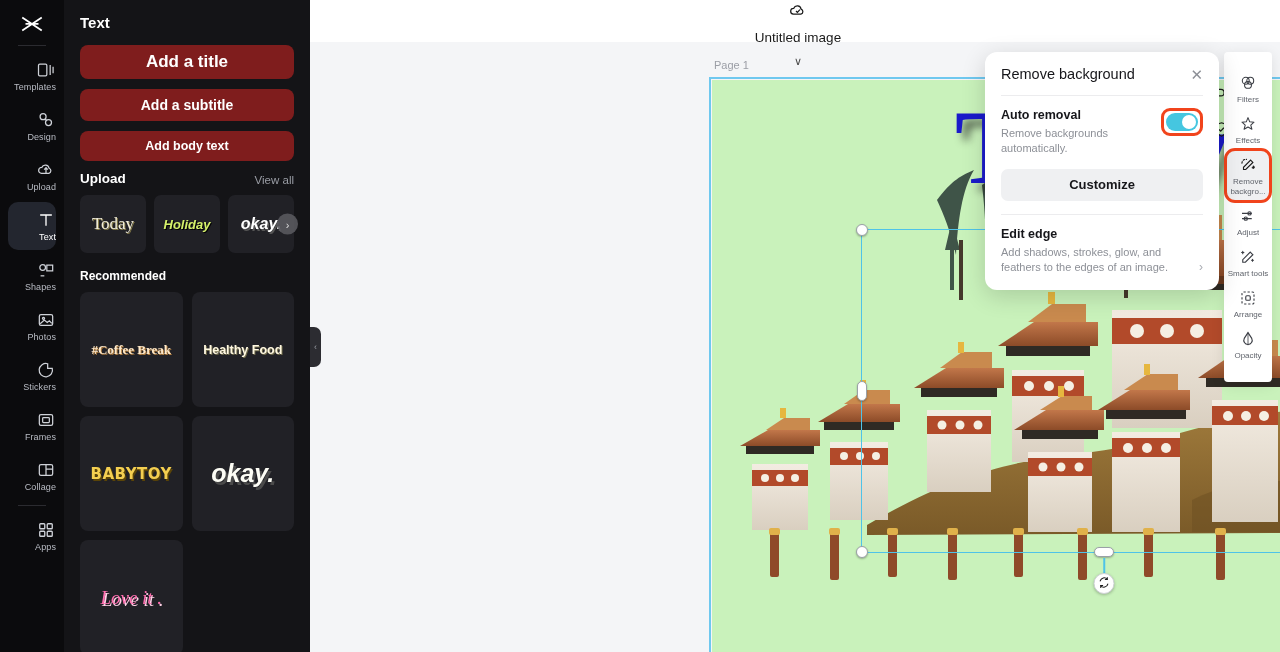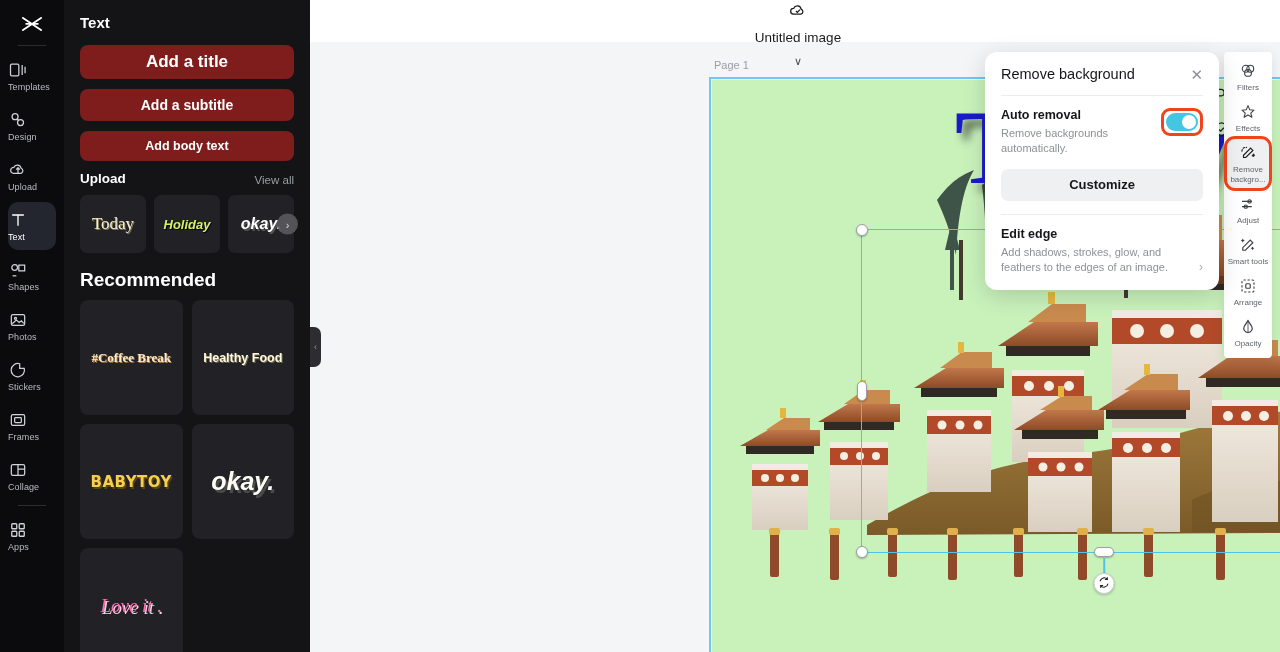--- a/index.html
+++ b/index.html
@@ -14,21 +14,21 @@
   
   .rail {
     width: 64px; height: 652px; background: #0b0b0d;
     display: flex; flex-direction: column; align-items: center;
     padding-top: 8px; flex: 0 0 64px;
   }
   .logo { width: 40px; height: 34px; display:flex; align-items:center; justify-content:center; }
   .rail-sep { width: 28px; height: 1px; background: #2b2b30; margin: 3px 0 6px; }
   .rail-item {
     width: 48px; height: 48px; border-radius: 10px;
-    display: flex; flex-direction: column; align-items: flex-start; justify-content: center;
+    display: flex; flex-direction: column; align-items: flex-end; justify-content: center;
     gap: 3px; margin-bottom: 2px; cursor: pointer;
   }
   .rail-item.active { background: #23262f; }
   .rail-item .ic { width: 20px; height: 20px; display:block; }
   .rail-item .lbl { font-size: 9px; color: #b9bcc4; letter-spacing: .1px; line-height:1; }
   .rail-item.active .lbl { color: #fff; }
 
   
   .panel {
     width: 246px; flex: 0 0 246px; height: 652px; background: #141417;
@@ -57,21 +57,21 @@
   .r-holiday { font-size: 13px; font-weight: 800; color:#d4f06a; font-style:italic;
                text-shadow: 1px 1px 0 #000; }
   .r-okay { font-size: 16px; font-weight: 800; font-style: italic; color:#fff;
             text-shadow: 1.5px 1.5px 0 #555; white-space:nowrap; }
   .r-next {
     position:absolute; right:-4px; top: 50%; transform: translateY(-50%);
     width: 21px; height:21px; border-radius: 50%; background: rgba(90,90,96,.88);
     display:flex; align-items:center; justify-content:center; color:#ddd; font-size:11px;
     cursor:pointer;
   }
-  .rec-head { color:#fff; font-size: 19px; font-weight:700; margin: 16px 0 9px; }
+  .rec-head { color:#fff; font-size: 12px; font-weight:700; margin: 16px 0 9px; }
   .grid2 { display:grid; grid-template-columns: 1fr 1fr; gap: 9px; }
   .gcard { height: 115px; background: #212126; border-radius: 8px;
            display:flex; align-items:center; justify-content:center; overflow:hidden; cursor:pointer; }
   .g-special { font-size: 13.5px; color:#8b4dff; }
   .g-coffee { font-family:"Liberation Serif", serif; font-size: 13px; font-weight: 800; color:#ffe9c9;
               text-shadow: 1px 1px 0 #b07c3d; }
   .g-healthy { font-size: 12.5px; font-weight: 800; color:#fff8e0; text-shadow: 1px 1px 0 #6f6a4a; }
   .g-baby { font-size: 15px; font-weight: 900; color:#f4cf50; letter-spacing:.5px;
             text-shadow: 1.5px 1.5px 0 #5a4408; font-family:"DejaVu Sans", sans-serif; }
   .g-okay { font-size: 25px; font-weight: 900; font-style: italic; color:#fdfdf5;
@@ -185,21 +185,21 @@
   }
   .edge-row { display:flex; align-items:flex-end; justify-content:space-between; cursor:pointer; }
   .edge-title { font-size: 12.5px; font-weight:700; color:#16161a; }
   .edge-sub { font-size: 11px; color:#8d9097; line-height:1.35; margin-top:4px; max-width: 180px; }
   .edge-chev { color:#a9acb3; font-size: 12px; margin-top: 14px; }
 
   
   .trail {
     position:absolute; right: 8px; top: 52px; width: 48px;
     background:#fff; border-radius: 4px; box-shadow: 0 3px 14px rgba(0,0,0,.1);
-    padding: 4px 0; display:flex; flex-direction:column; align-items:center; z-index: 20;
+    padding: 16px 0; display:flex; flex-direction:column; align-items:center; z-index: 20;
   }
   .titem {
     width: 44px; padding: 6px 0 5px; border-radius: 8px; cursor:pointer;
     display:flex; flex-direction:column; align-items:center; gap: 3px; position: relative;
   }
   .titem .ic { width: 18px; height: 18px; }
   .titem .lbl { font-size: 8px; color:#60646c; text-align:center; line-height: 1.15; max-width: 42px;
                 overflow:hidden; }
   .titem.active { background:#eff0f2; }
   .titem.hl { outline: 3px solid #f1441c; outline-offset: -1px; border-radius: 9px; }

